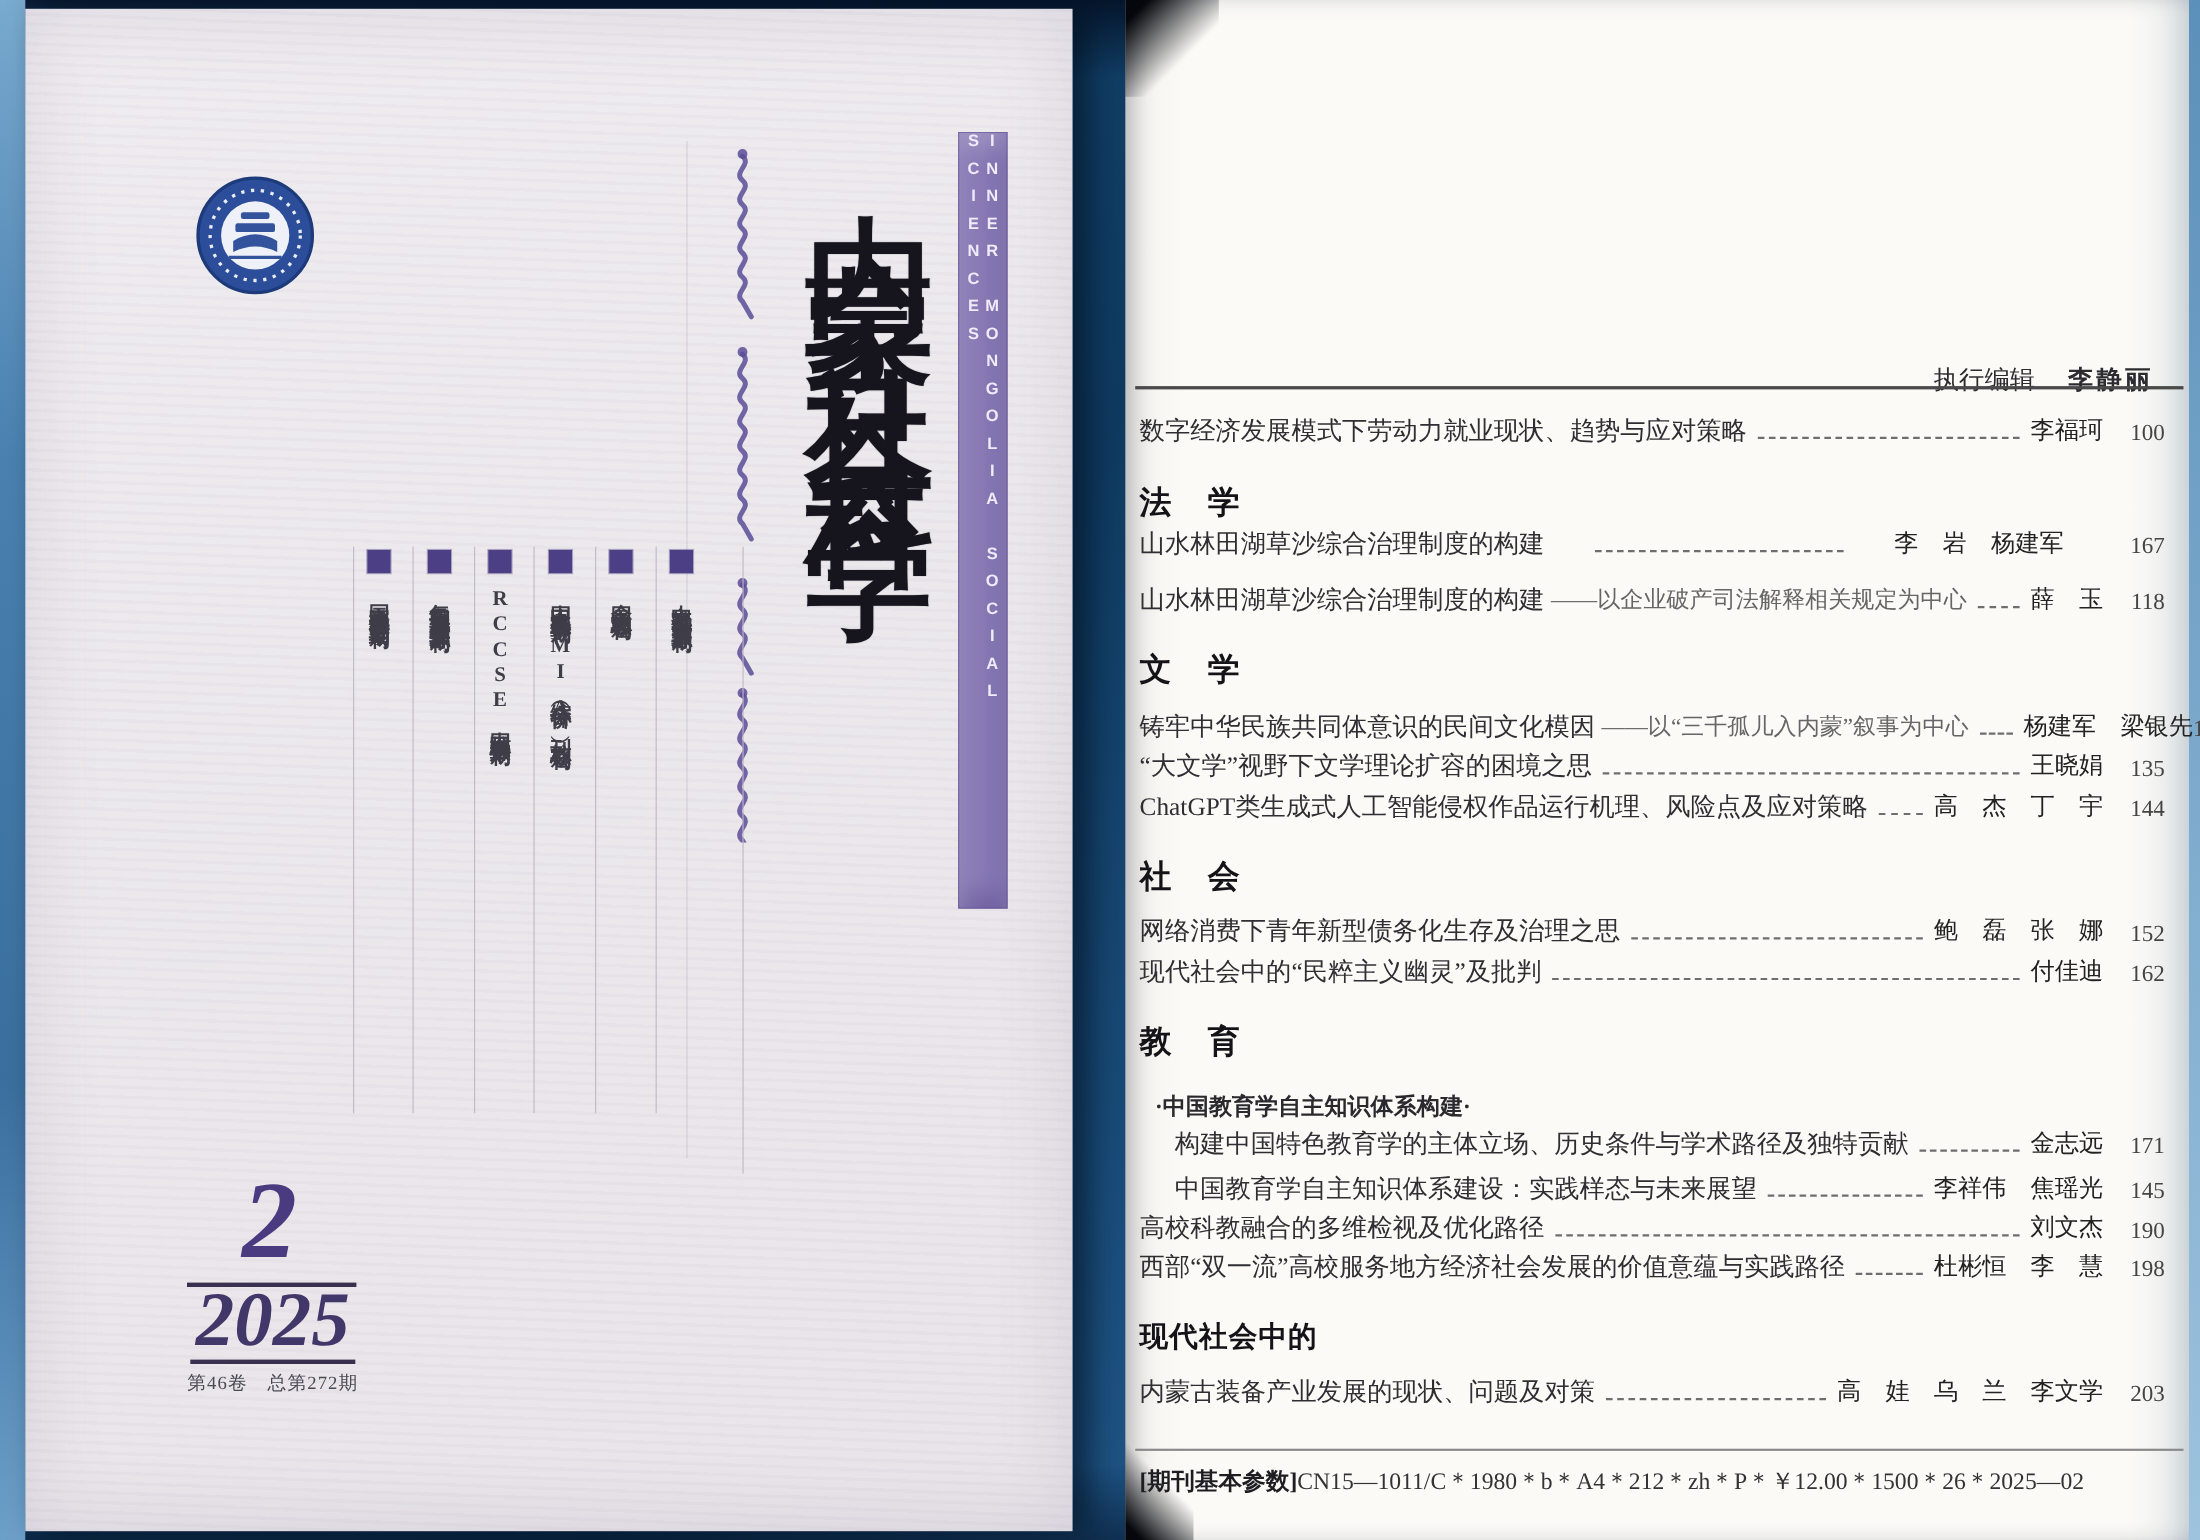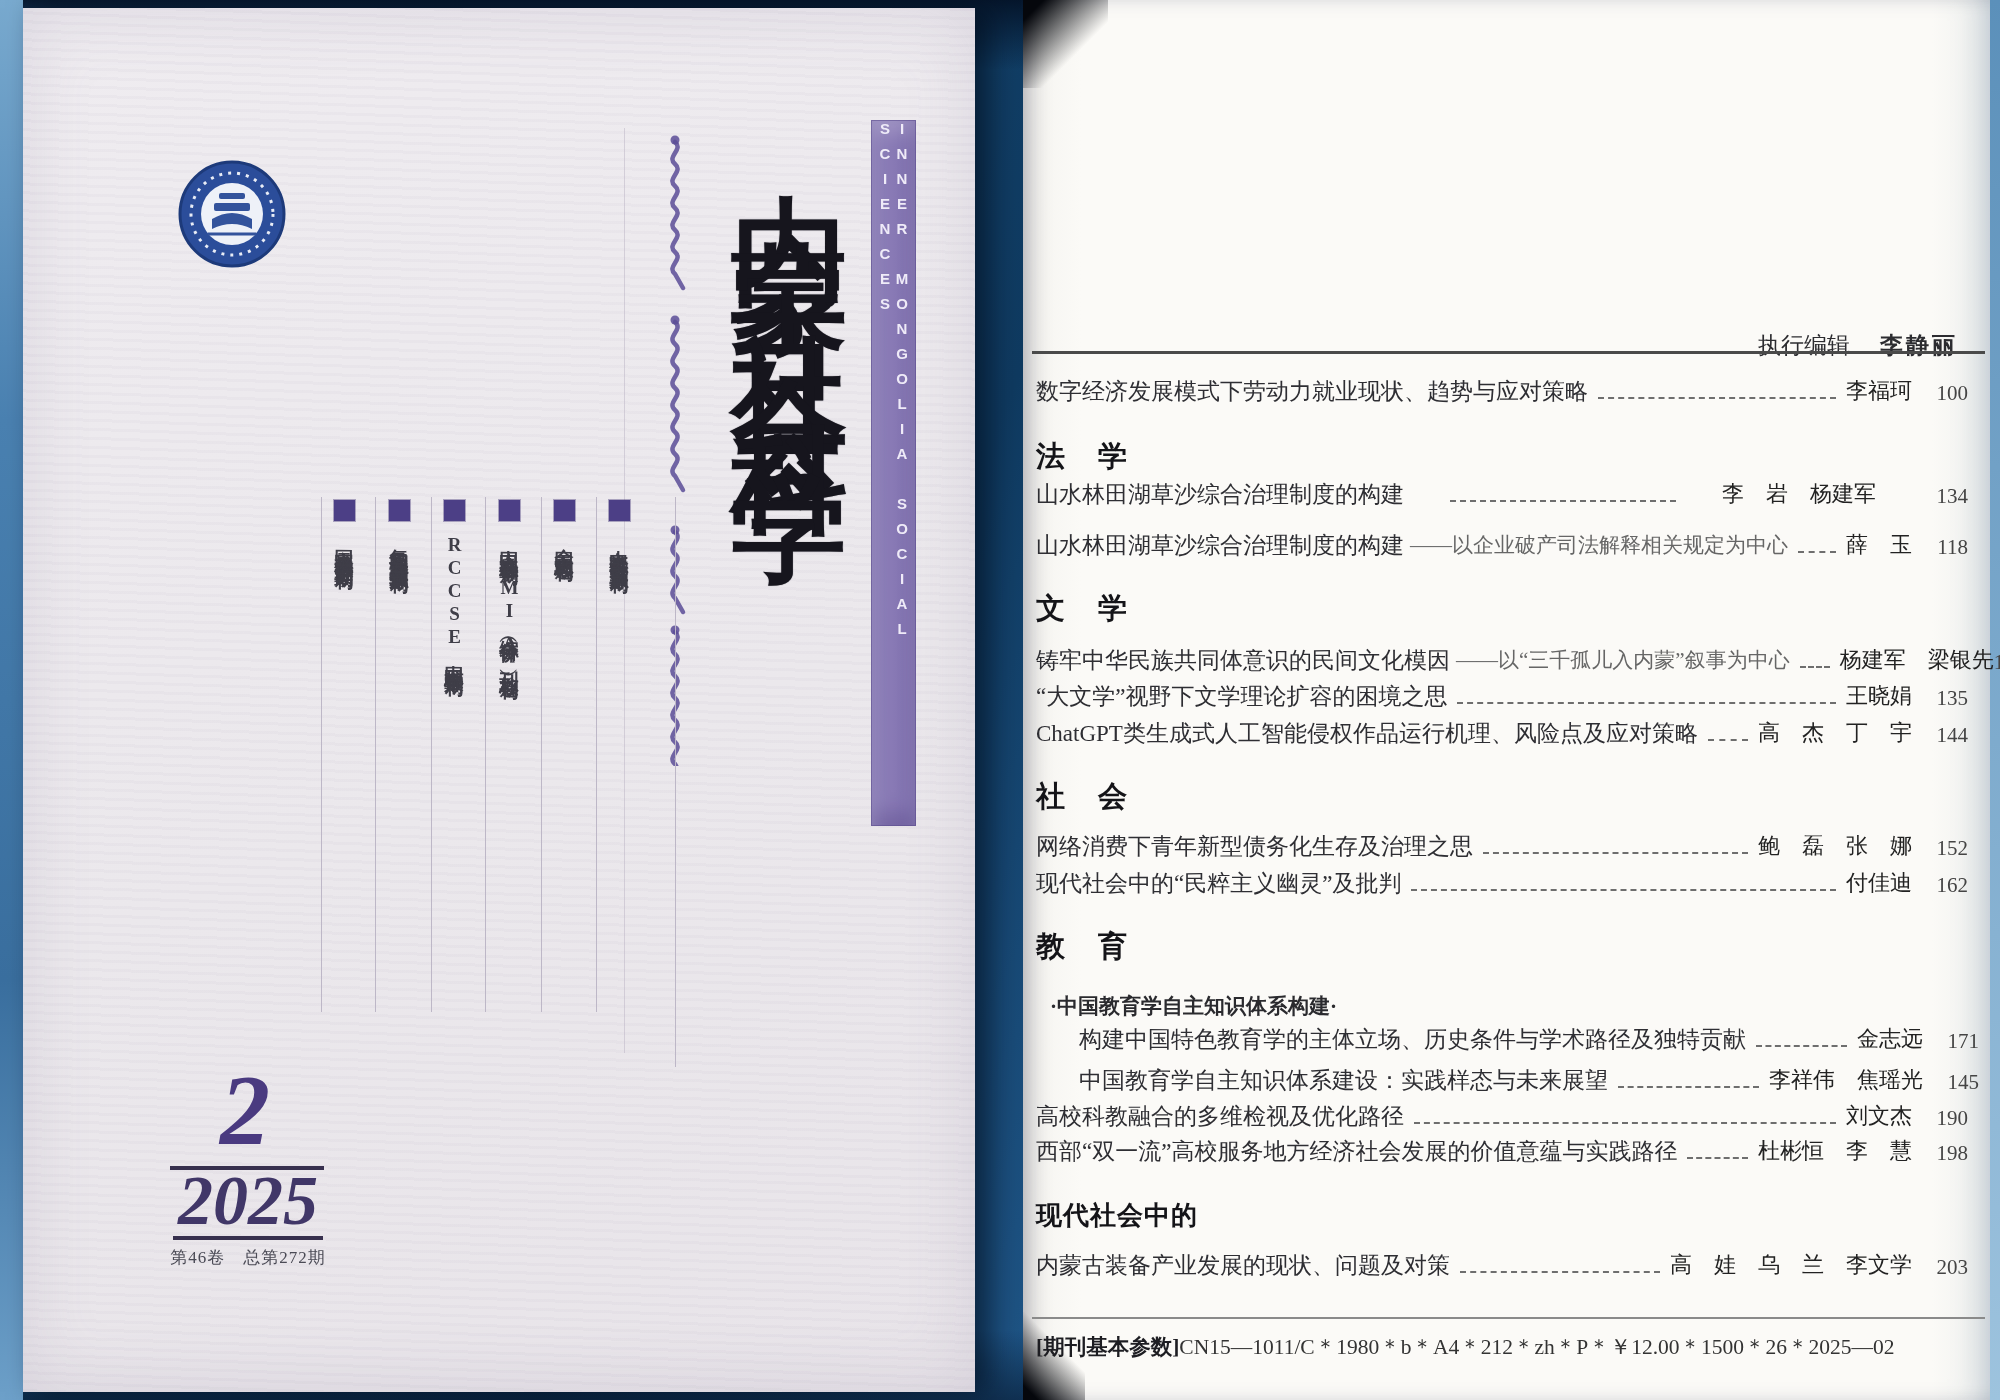--- a/index.html
+++ b/index.html
@@ -73,21 +73,21 @@
   .hr.main{left:1032px;top:351px;width:953px;height:3px;}
   .hr.bottom{left:1032px;top:1317px;width:953px;height:2px;background:#8a8a8a;}
 
   .tocRow{position:absolute;left:1036px;width:932px;height:34px;
     display:flex;align-items:flex-end;white-space:nowrap;}
   .tocRow .title{font-size:23px;color:#2e2e33;}
   .tocRow .note{font-size:21px;color:#666;margin-left:6px;margin-bottom:2px;}
   .tocRow .leader{flex:1;height:0;border-bottom:2.4px dashed #4c4c4c;margin:0 10px 8px 10px;opacity:.8;min-width:30px;}
   .tocRow .authors{font-size:22px;color:#222;white-space:pre;margin-bottom:1px;}
   .tocRow .pageNum{width:56px;text-align:right;font-size:21px;color:#444;margin-bottom:1px;}
-  .tocRow.indent{left:1068px;width:900px;margin-left:11px;}
+  .tocRow.indent{left:1068px;width:900px;}
 
   .secHeader{position:absolute;left:1036px;font-size:29px;font-weight:700;color:#141418;letter-spacing:2px;}
   .subHeader{position:absolute;left:1050px;font-size:21px;font-weight:700;color:#2a2a2e;}
   .forumHeader{position:absolute;left:1036px;font-size:26px;font-weight:700;color:#141418;letter-spacing:1px;}
 
   #params{left:1036px;top:1332px;width:932px;font-size:21.5px;color:#333;white-space:nowrap;}
   #params .pLabel{font-weight:700;color:#1d1d22;}
 </style>
 </head>
 <body>
@@ -177,21 +177,21 @@
         <span class="title">数字经济发展模式下劳动力就业现状、趋势与应对策略</span>
         <div class="leader"></div>
         <span class="authors">李福珂</span>
         <span class="pageNum">100</span>
       </div>
       <div class="secHeader" style="top: 437px;">法　学</div>
       <div class="tocRow" style="top: 476px; gap: 36px;">
         <span class="title">山水林田湖草沙综合治理制度的构建</span>
         <div class="leader"></div>
         <span class="authors">李　岩　杨建军</span>
-        <span class="pageNum">134</span>
+        <span class="pageNum">167</span>
       </div>
       <div class="tocRow" style="top: 527px;">
         <span class="title">山水林田湖草沙综合治理制度的构建</span>
         <span class="note">——以企业破产司法解释相关规定为中心</span>
         <div class="leader"></div>
         <span class="authors">薛　玉</span>
         <span class="pageNum">118</span>
       </div>
       <div class="secHeader" style="top: 589px;">文　学</div>
       <div class="tocRow" style="top: 642px;">

